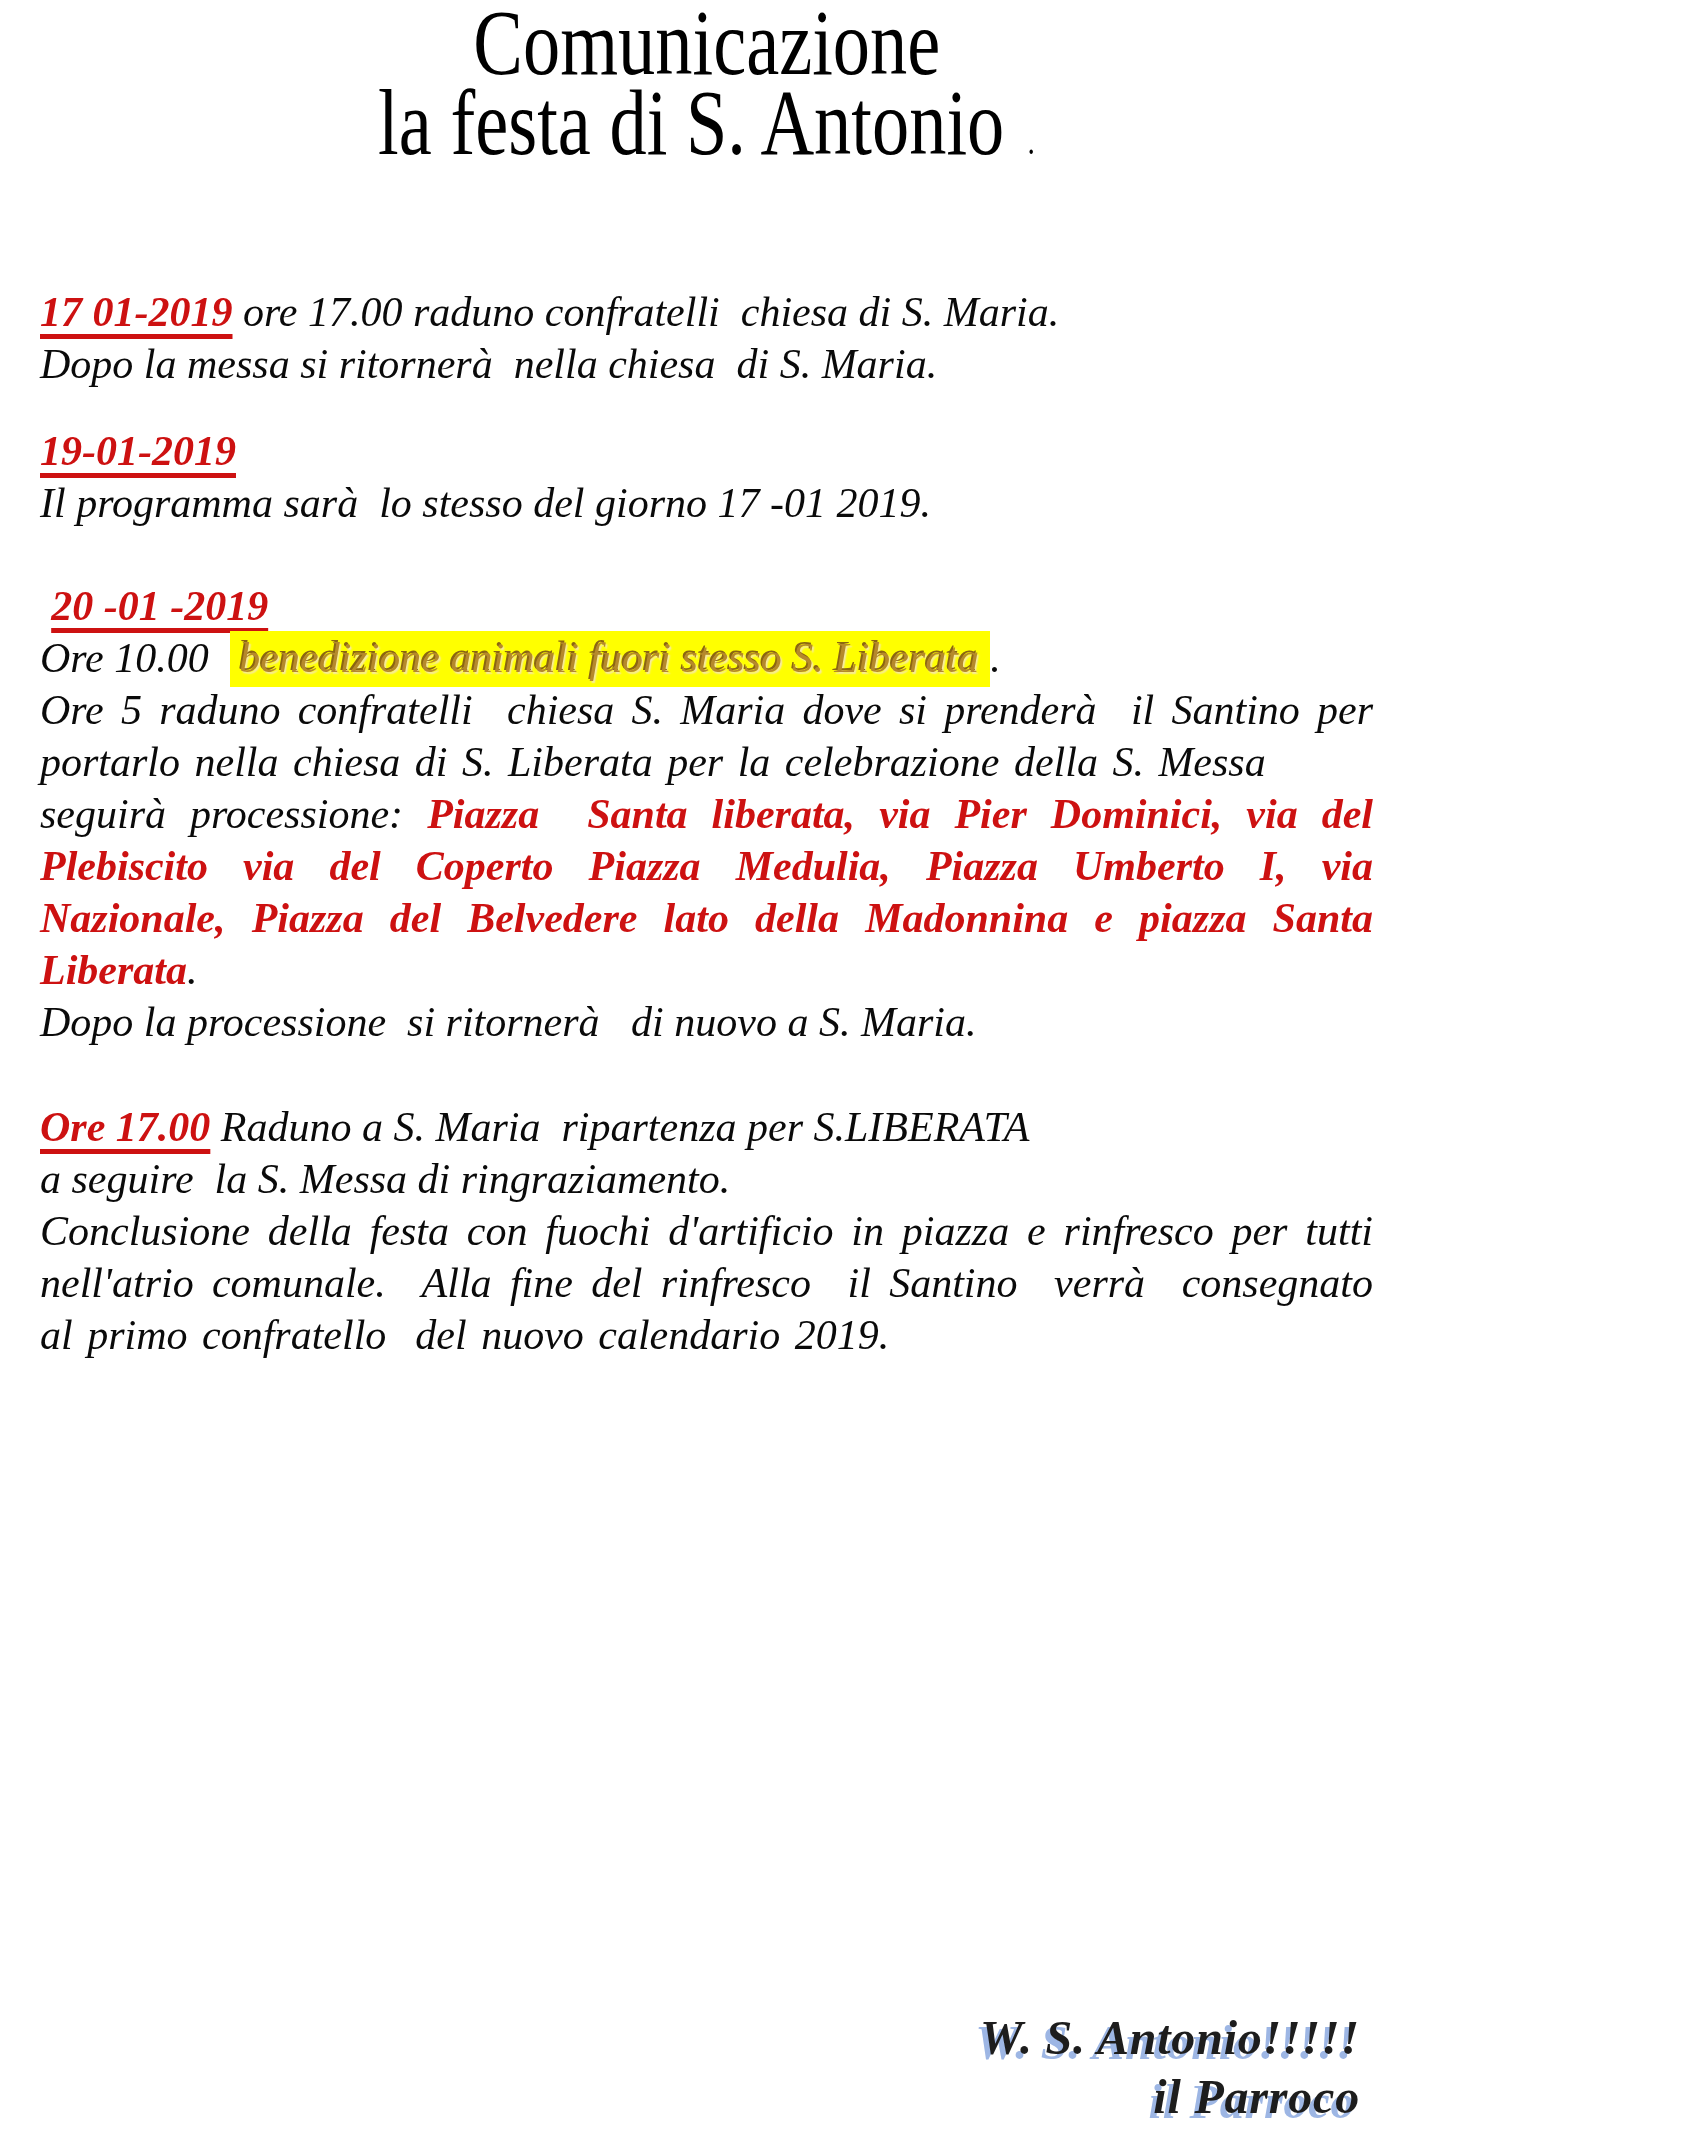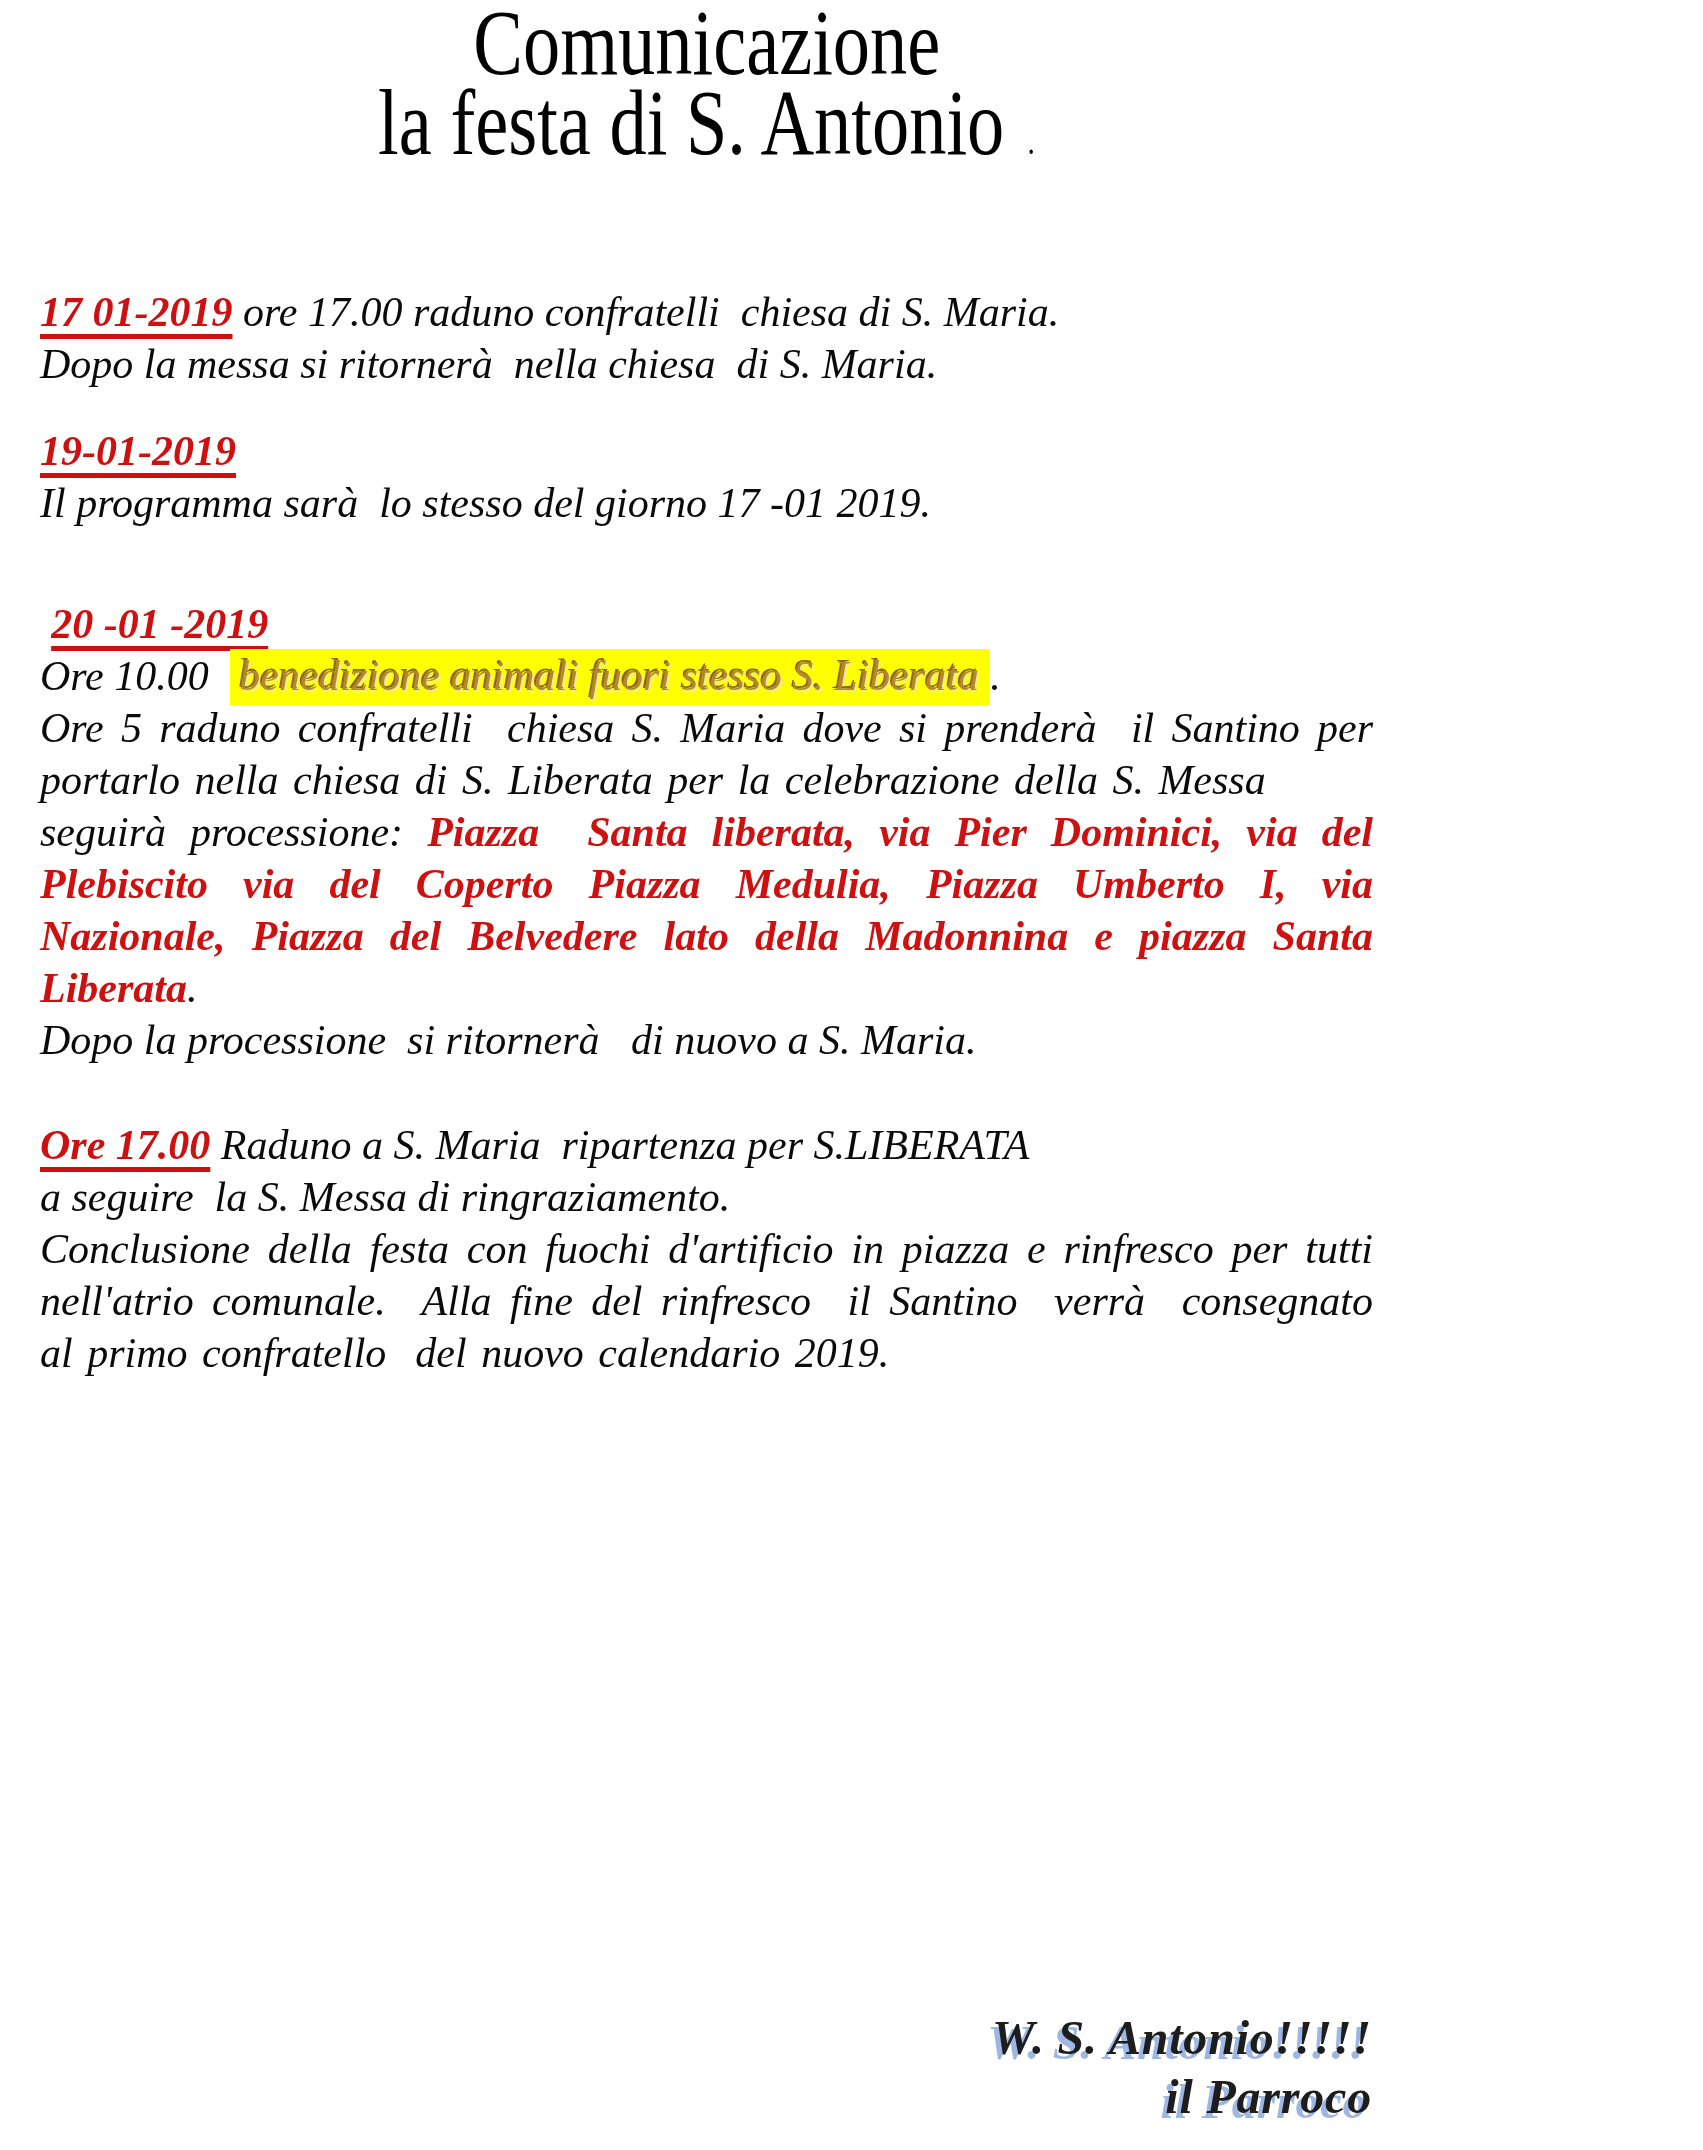--- a/index.html
+++ b/index.html
@@ -36,38 +36,38 @@
   .just { text-align: justify; word-spacing: 4px; }
   .red-date {
     color: var(--red, #cd1111);
     font-weight: bold;
     text-decoration: underline;
     text-decoration-thickness: 4.8px;
     text-underline-offset: 8px;
   }
   .sec-17    { margin-top: 104px; }
   .sec-19    { margin-top: 35px; }
-  .sec-20    { margin-top: 69px; font-style: italic; }
+  .sec-20    { margin-top: 51px; font-style: italic; }
   .sec-ore17 { margin-top: 53px; }
   .indent { padding-left: 11.2px; }
   .hl {
     background: var(--yellow, #ffff00);
     color: var(--gold, #b5892b);
     padding: 4px 11.2px 5.6px 9.6px;
     text-shadow: -1.6px -1.6px 0 #8a6512, 1.6px 2.4px 1.6px #f7e9a8;
   }
   .route {
     color: var(--red, #cd1111);
     font-weight: bold;
   }
   
   .signature {
     position: absolute;
     top: 2008px;
-    right: 38px;
+    right: 50px;
     text-align: right;
     font-weight: bold;
     font-style: italic;
     font-size: 48px;
     line-height: 59px;
     color: #1d1d1d;
     text-shadow: -4.8px 4.8px 0 var(--sigblue, #9db6e4);
     letter-spacing: 0.8px;
   }
 </style>

